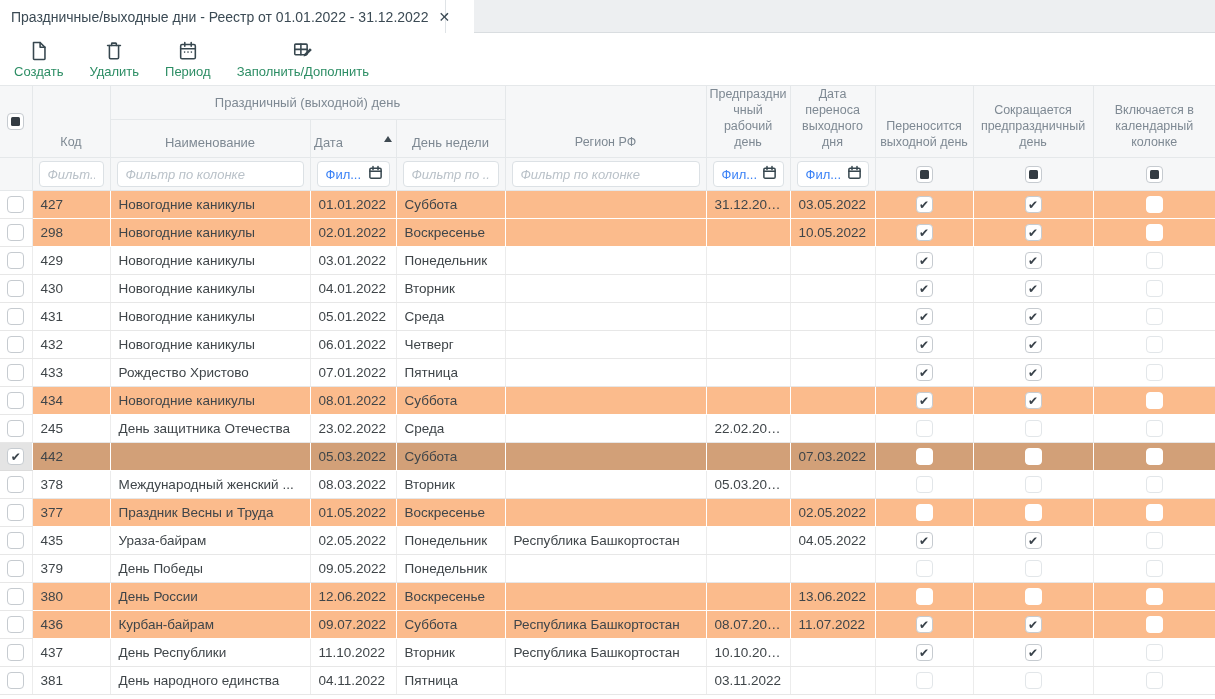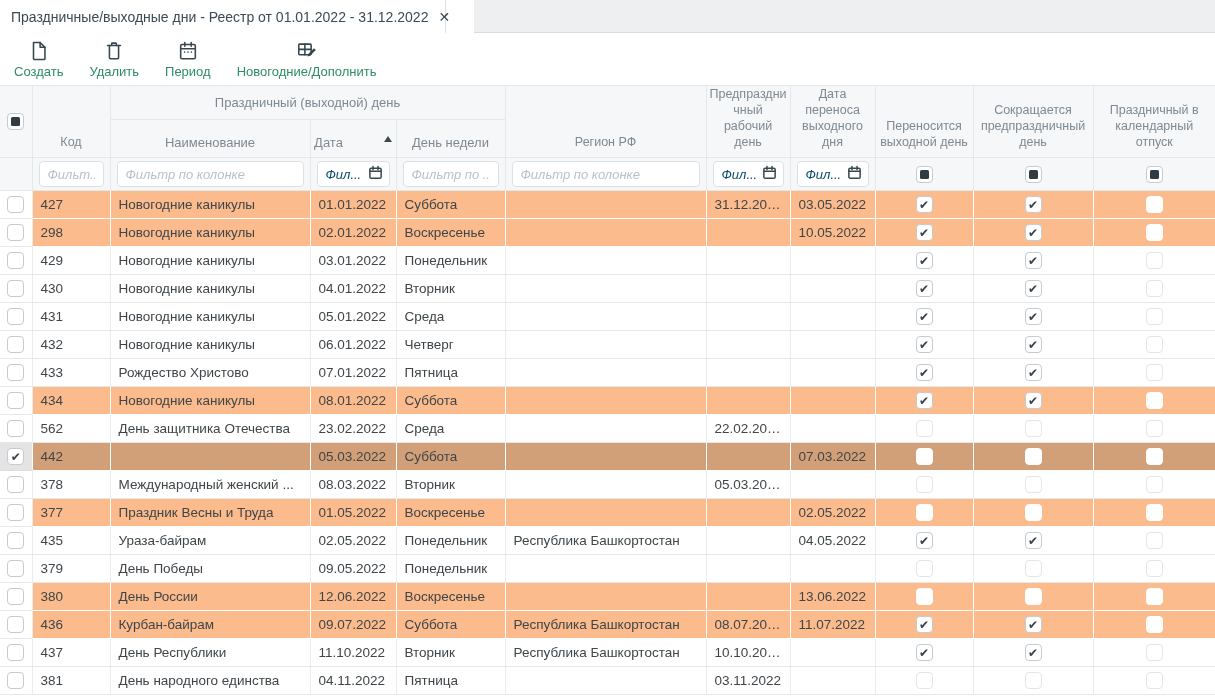--- a/index.html
+++ b/index.html
@@ -45,21 +45,21 @@
   .filter-input {
     width:calc(100% - 12px); margin:0 6px; height:26px; border:1px solid #dce1e5; border-radius:4px;
     background:#fff; font-family:inherit; font-size:13px; padding:0 8px; color:#4a5156; outline:none;
   }
   .filter-input::placeholder { color:#b9c1c8; font-style:italic; opacity:1; }
   .date-filter {
     display:flex; align-items:center; justify-content:space-between;
     margin:0 6px; height:26px; border:1px solid #dce1e5; border-radius:4px; background:#fff;
     padding:0 6px 0 8px; cursor:text;
   }
-  .date-filter .ph { color:#0c4a6e; font-style:italic; font-size:13px; white-space:nowrap; overflow:hidden; }
+  .date-filter .ph { color:#3b82f6; font-size:13px; white-space:nowrap; overflow:hidden; }
   
   .cb {
     display:inline-flex; width:17px; height:17px; border:1px solid #c6cbd0; border-radius:4px;
     background:#fff; align-items:center; justify-content:center;
     font-size:12px; line-height:1; color:#39424a; cursor:pointer; vertical-align:middle;
   }
   .cb .sq { width:9px; height:9px; background:#333b42; border-radius:1.5px; }
   .cb.un { border-color:#e2e6e9; }
   tr.weekend .cb.un, tr.selected .cb.un { border-color:#fff; }
   
@@ -118,21 +118,21 @@
     <span class="lbl">Период</span>
   </div>
   <div class="tbtn">
     <span>
       <svg width="22" height="22" viewBox="0 0 24 24" fill="none" stroke="#37474F" stroke-width="1.7" stroke-linejoin="round" stroke-linecap="round">
         <rect x="3" y="4.5" width="13.5" height="11.5" rx="1"></rect>
         <path d="M3 10.2h13.5M9.7 4.5v11.5"></path>
         <path d="M13.4 15.2l6.2-6.2 2 2-6.2 6.2-2.7.7z" fill="#37474F" stroke="none"></path>
       </svg>
     </span>
-    <span class="lbl">Новогодние/Дополнить</span>
+    <span class="lbl">Заполнить/Дополнить</span>
   </div>
 </div>
 
 <table>
   <colgroup>
     <col style="width:32px">
       <col style="width:78px">
       <col style="width:200px">
       <col style="width:86px">
     <col style="width:109px">
@@ -150,21 +150,21 @@
             <span class="sq"></span>
           </span>
       </th>
       <th class="span2" rowspan="2">Код</th>
       <th class="group-th" colspan="3">Праздничный (выходной) день</th>
       <th class="span2" rowspan="2">Регион РФ</th>
       <th class="span2" rowspan="2">Предпраздничный рабочий день</th>
       <th class="span2" rowspan="2">Дата переноса выходного дня</th>
       <th class="span2" rowspan="2">Переносится выходной день</th>
       <th class="span2" rowspan="2">Сокращается предпраздничный день</th>
-      <th class="span2 last" rowspan="2">Праздничный в календарный отпуск</th>
+      <th class="span2 last" rowspan="2">Включается в календарный колонке</th>
     </tr>
     <tr>
       <th class="sub">Наименование</th>
       <th class="sub">
         <div class="hflex">
           <span>Дата</span>
           <span class="sort-asc"></span>
         </div>
       </th>
       <th class="sub">День недели</th>
@@ -333,21 +333,21 @@
         <td class="c-weekday">Суббота</td>
         <td class="c-region"></td>
         <td class="c-preholiday"></td>
         <td class="c-transfer_date"></td>
         <td class="bool-cell"><span class="cb">✔</span></td>
         <td class="bool-cell"><span class="cb">✔</span></td>
         <td class="bool-cell last"><span class="cb un"></span></td>
       </tr>
       <tr>
         <td class="sel-cell"><span class="cb "></span></td>
-        <td class="c-code">562</td>
+        <td class="c-code">245</td>
         <td class="c-name">День защитника Отечества</td>
         <td class="c-date">23.02.2022</td>
         <td class="c-weekday">Среда</td>
         <td class="c-region"></td>
         <td class="c-preholiday">22.02.2022</td>
         <td class="c-transfer_date"></td>
         <td class="bool-cell"><span class="cb un"></span></td>
         <td class="bool-cell"><span class="cb un"></span></td>
         <td class="bool-cell last"><span class="cb un"></span></td>
       </tr>

